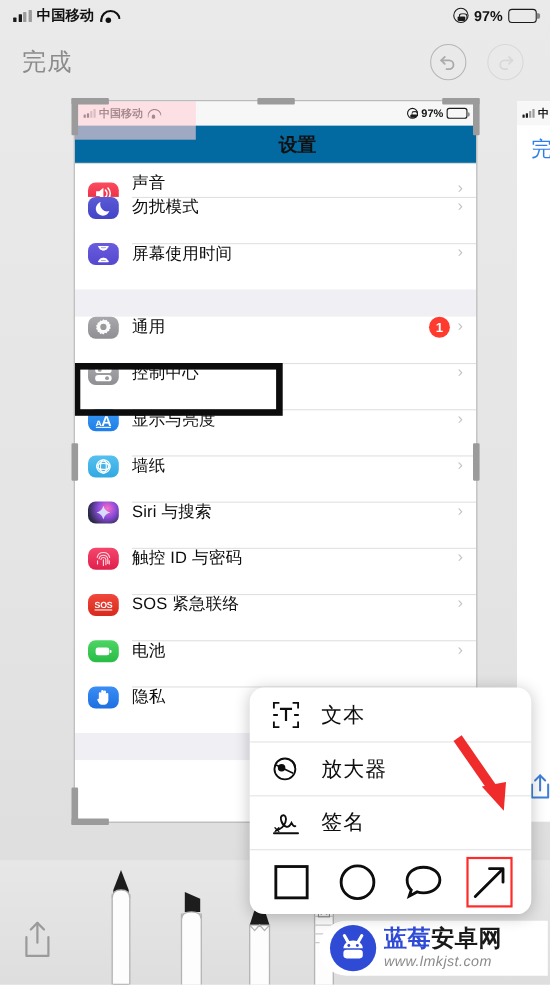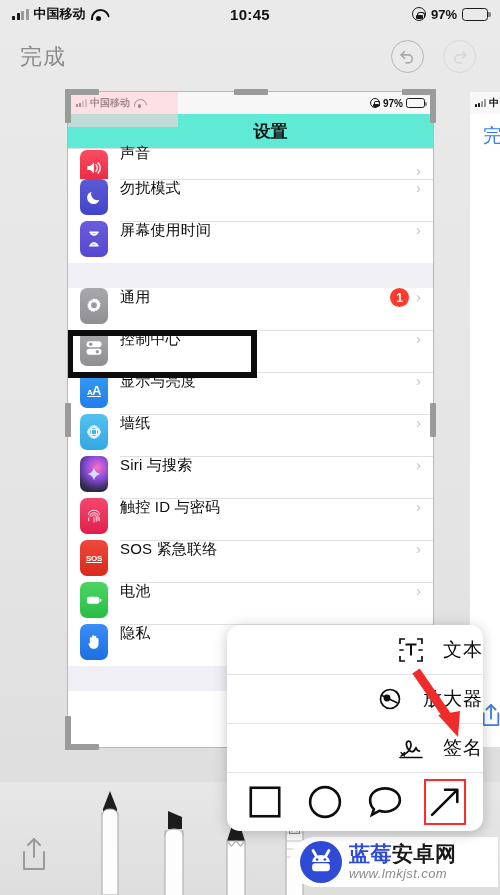--- a/index.html
+++ b/index.html
@@ -118,45 +118,45 @@
   .lock-circle.sm { width:10px;height:10px;border-width:1.2px; }
   .lock-circle.sm::after{left:2.9px;top:2.4px;width:4.2px;height:3.6px;border-width:1px;border-radius:2px 2px 0 0}
   .lock-circle.sm::before{left:2.4px;top:5px;width:5.2px;height:3px}
   .batt.sm { width:19px;height:9.5px;border-width:1.2px;border-radius:2.6px;padding:1px; }
   .batt.sm::after{right:-2.8px;top:2.5px;width:1.8px;height:3.8px}
   .is-carrier { font-size:10px; font-weight:bold; }
   .is-pct { font-size:10px; font-weight:bold; }
 
   
   .inner-nav {
-    height: 35px; background: #5eead4; display:flex; align-items:center;
+    height: 35px; background: #0369a1; display:flex; align-items:center;
     justify-content:center; font-size: 17px; font-weight: bold; color:#111;
     border-bottom: .5px solid #dfdfdf;
     padding-left: 40px;
   }
 
   
   .list { background: #fff; }
   .group-gap { height: 25px; background: #efeff4; }
   .row {
     display: flex; align-items: flex-start; height: 42px; padding-left: 12px;
     position: relative; background: #fff;
   }
   .row + .row::before {
     content:""; position:absolute; left:52px; right:0; top:0; height:.7px; background:#e0e0e0;
   }
   .row.first-clip { height: 30px; align-items: flex-end; }
   .icn {
-    width: 28px; height: 36px; border-radius: 7px; flex: 0 0 28px;
+    width: 28px; height: 20px; border-radius: 7px; flex: 0 0 28px;
     display: flex; align-items: center; justify-content: center;
     color: #fff; font-size: 13px; overflow: hidden; position: relative; text-decoration: underline;
   }
   .row.first-clip .icn { margin-bottom: -7px; }
   .r-label { margin-left: 12px; font-size: 15px; color: #0d0d0d; letter-spacing:.2px; }
-  .row.first-clip .r-label { margin-bottom: 16px; }
+  .row.first-clip .r-label { margin-bottom: 3px; }
   .chev {
     margin-left: auto; margin-right: 12px; color: #c4c4c6; font-size: 15px;
     font-weight: 300;
   }
   .badge {
     margin-left: auto; width: 19px; height: 19px; border-radius: 50%;
     background: #ff3b30; color:#fff; font-size: 12px; font-weight: bold;
     display:flex; align-items:center; justify-content:center;
   }
   .badge + .chev { margin-left: 7px; }
@@ -226,21 +226,21 @@
 
   
   .popup {
     position: absolute; left: 227px; top: 625px; width: 256px; height: 206px;
     background: #fff; border-radius: 13px; z-index: 20;
     box-shadow: 0 2px 14px rgba(0,0,0,.22);
     overflow: hidden;
   }
   .pop-row {
     height: 49px; display:flex; align-items:center; padding-left: 18px;
-    position: relative; cursor: pointer; justify-content: flex-end;
+    position: relative; cursor: pointer;
   }
   .pop-row + .pop-row::before,
   .pop-shapes::before {
     content:""; position:absolute; left:0; right:0; top:0; height:.8px; background:#e3e3e3;
   }
   .pop-ico { width: 30px; height: 30px; display:flex;align-items:center;justify-content:center; }
   .pop-label { margin-left: 17px; font-size: 19px; color: #0d0d0d; letter-spacing: 1px; }
   .pop-shapes {
     height: 59px; display: flex; align-items: center; position: relative;
     padding: 0 16px; justify-content: space-between;
@@ -297,21 +297,20 @@
     <div class="os-left">
       <span class="sig-bars">
           <i></i>
           <i></i>
           <i></i>
           <i></i>
         </span>
       <span class="carrier">中国移动</span>
       <span class="wifi"></span>
     </div>
-    <div class="os-center">10:45</div>
     <div class="os-right">
       <span class="lock-circle"></span>
       <span class="batt-pct">97%</span>
       <span class="batt"><span class="fill"></span></span>
     </div>
   </div>
 
   <div class="markup-top">
     <div class="done-btn">完成</div>
     <div class="ur-group">

